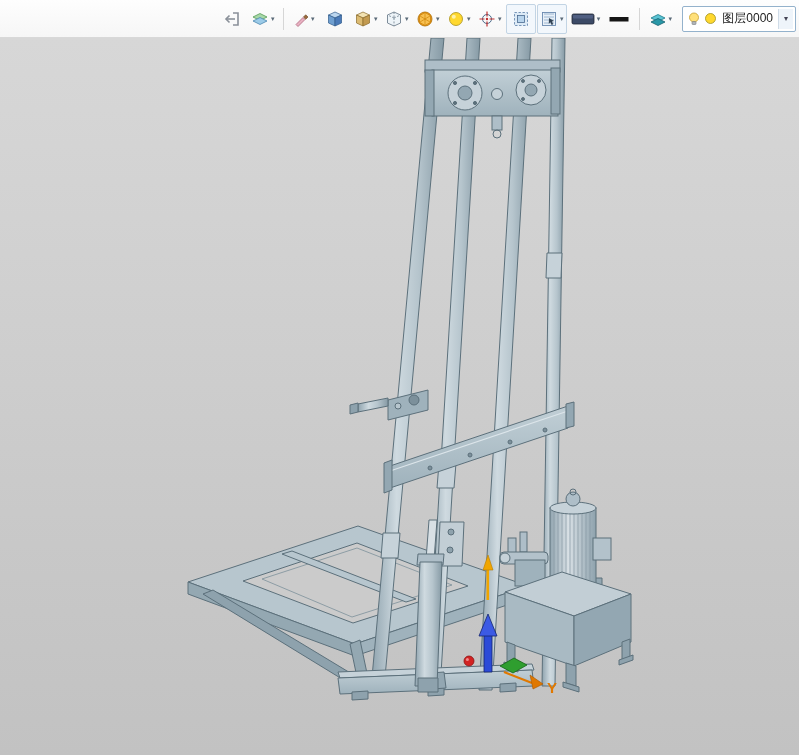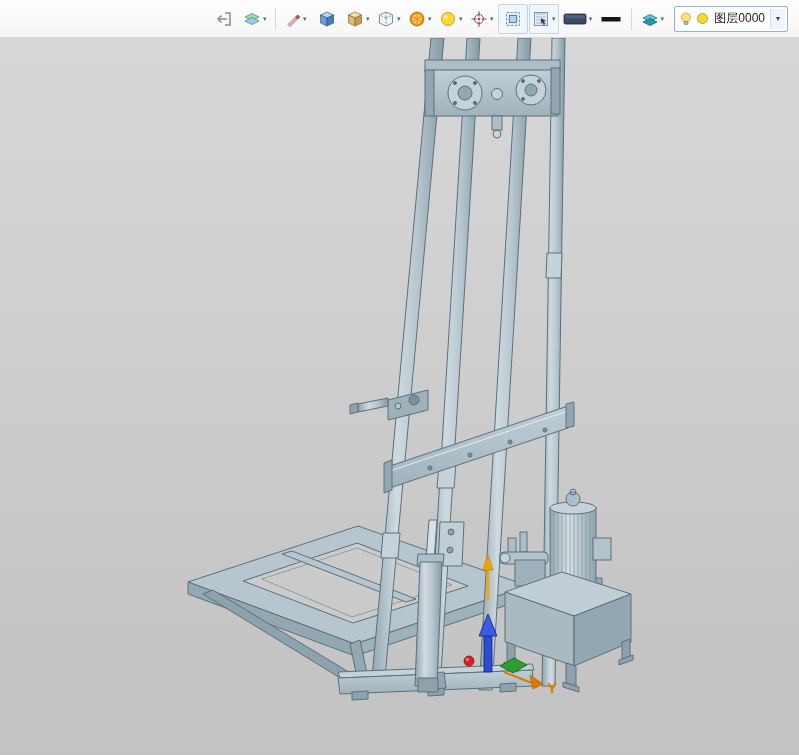--- a/index.html
+++ b/index.html
@@ -9,21 +9,21 @@
     background:#ffffff;
     -webkit-font-smoothing:antialiased;
   }
   
   .toolbar{
     height:38px;width:799px;
     background:linear-gradient(#fefefe,#f6f6f6);
     border-bottom:1px solid #d8d8d8;
     display:flex;align-items:center;
     box-sizing:border-box;
-    padding:0 11px 0 8px;
+    padding:0 3px 0 8px;
   }
   .tb-group{margin-left:auto;display:flex;align-items:center;gap:1px;}
   .tb-btn{
     height:28px;min-width:24px;
     display:flex;align-items:center;justify-content:center;gap:1px;
     border:1px solid transparent;border-radius:2px;
     background:transparent;padding:0 2px;cursor:default;
   }
   .tb-btn.framed{border:1px solid #c2d4e4;background:#f2f7fc;}
   .dd{font-size:7px;color:#5a6a78;line-height:1;padding-left:1px;}

